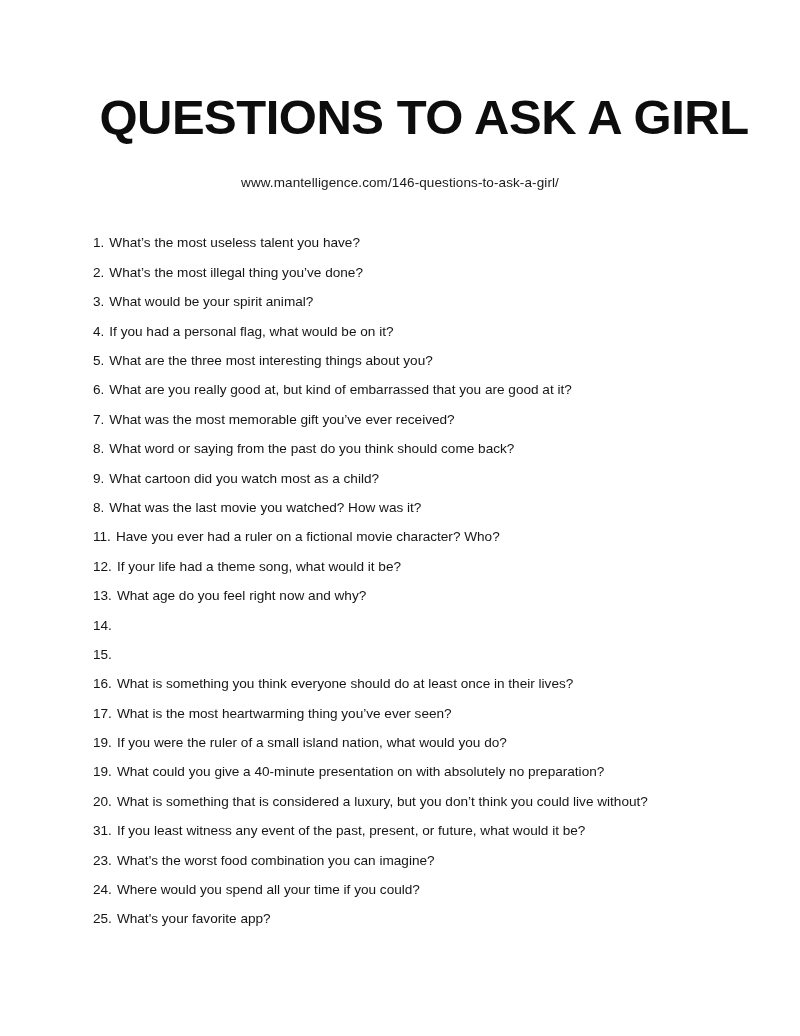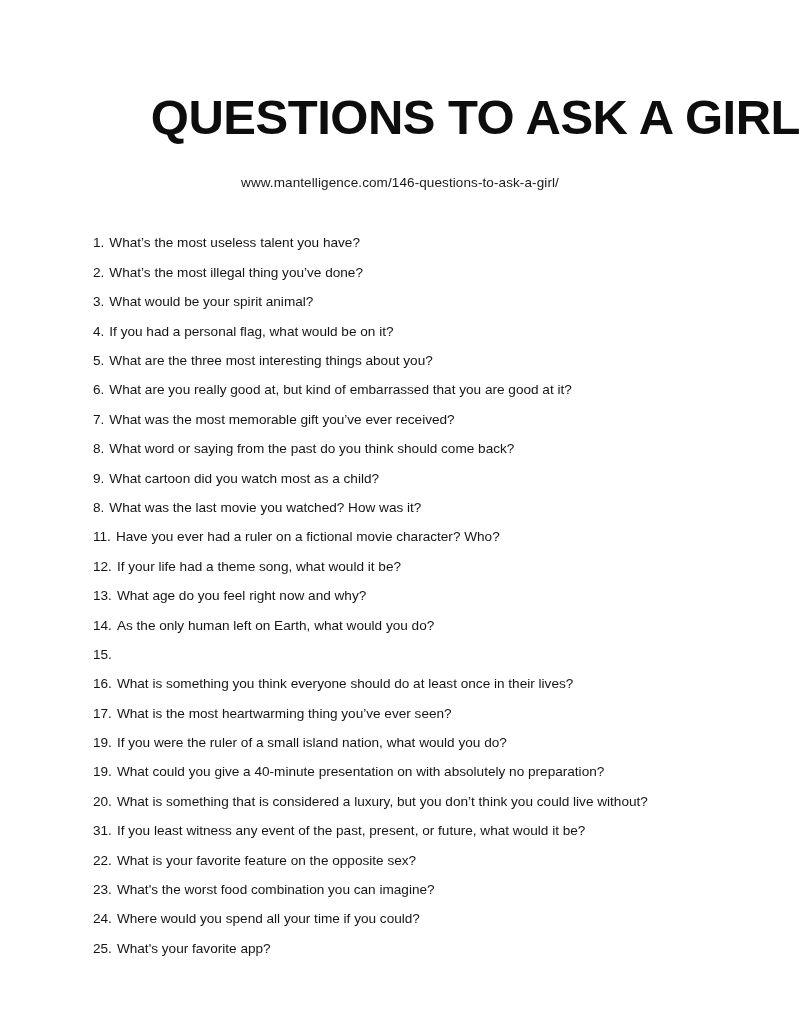--- a/index.html
+++ b/index.html
@@ -17,21 +17,21 @@
   .page {
     width: 800px;
     height: 1036px;
     box-sizing: border-box;
     position: relative;
     background: #ffffff;
   }
   .doc-title {
     margin: 0;
     padding-top: 92px;
-    text-align: right;
+    text-align: center;
     font-family: "Liberation Sans", sans-serif;
     font-weight: bold;
     font-size: 49px;
     letter-spacing: -0.5px;
     line-height: 1.05;
     color: #0d0d0d;
     padding-left: 48px;
   }
   .doc-url {
     margin: 12px;
@@ -119,21 +119,20 @@
       <li class="question-item">
         <span class="q-num">12.</span>
         <span class="q-text">If your life had a theme song, what would it be?</span>
       </li>
       <li class="question-item">
         <span class="q-num">13.</span>
         <span class="q-text">What age do you feel right now and why?</span>
       </li>
       <li class="question-item">
         <span class="q-num">14.</span>
-        <span class="q-text">As the only human left on Earth, what would you do?</span>
       </li>
       <li class="question-item">
         <span class="q-num">15.</span>
       </li>
       <li class="question-item">
         <span class="q-num">16.</span>
         <span class="q-text">What is something you think everyone should do at least once in their lives?</span>
       </li>
       <li class="question-item">
         <span class="q-num">17.</span>
@@ -149,24 +148,20 @@
       </li>
       <li class="question-item">
         <span class="q-num">20.</span>
         <span class="q-text">What is something that is considered a luxury, but you don’t think you could live without?</span>
       </li>
       <li class="question-item">
         <span class="q-num">31.</span>
         <span class="q-text">If you least witness any event of the past, present, or future, what would it be?</span>
       </li>
       <li class="question-item">
-        <span class="q-num">22.</span>
-        <span class="q-text">What is your favorite feature on the opposite sex?</span>
-      </li>
-      <li class="question-item">
         <span class="q-num">23.</span>
         <span class="q-text">What's the worst food combination you can imagine?</span>
       </li>
       <li class="question-item">
         <span class="q-num">24.</span>
         <span class="q-text">Where would you spend all your time if you could?</span>
       </li>
       <li class="question-item">
         <span class="q-num">25.</span>
         <span class="q-text">What's your favorite app?</span>

